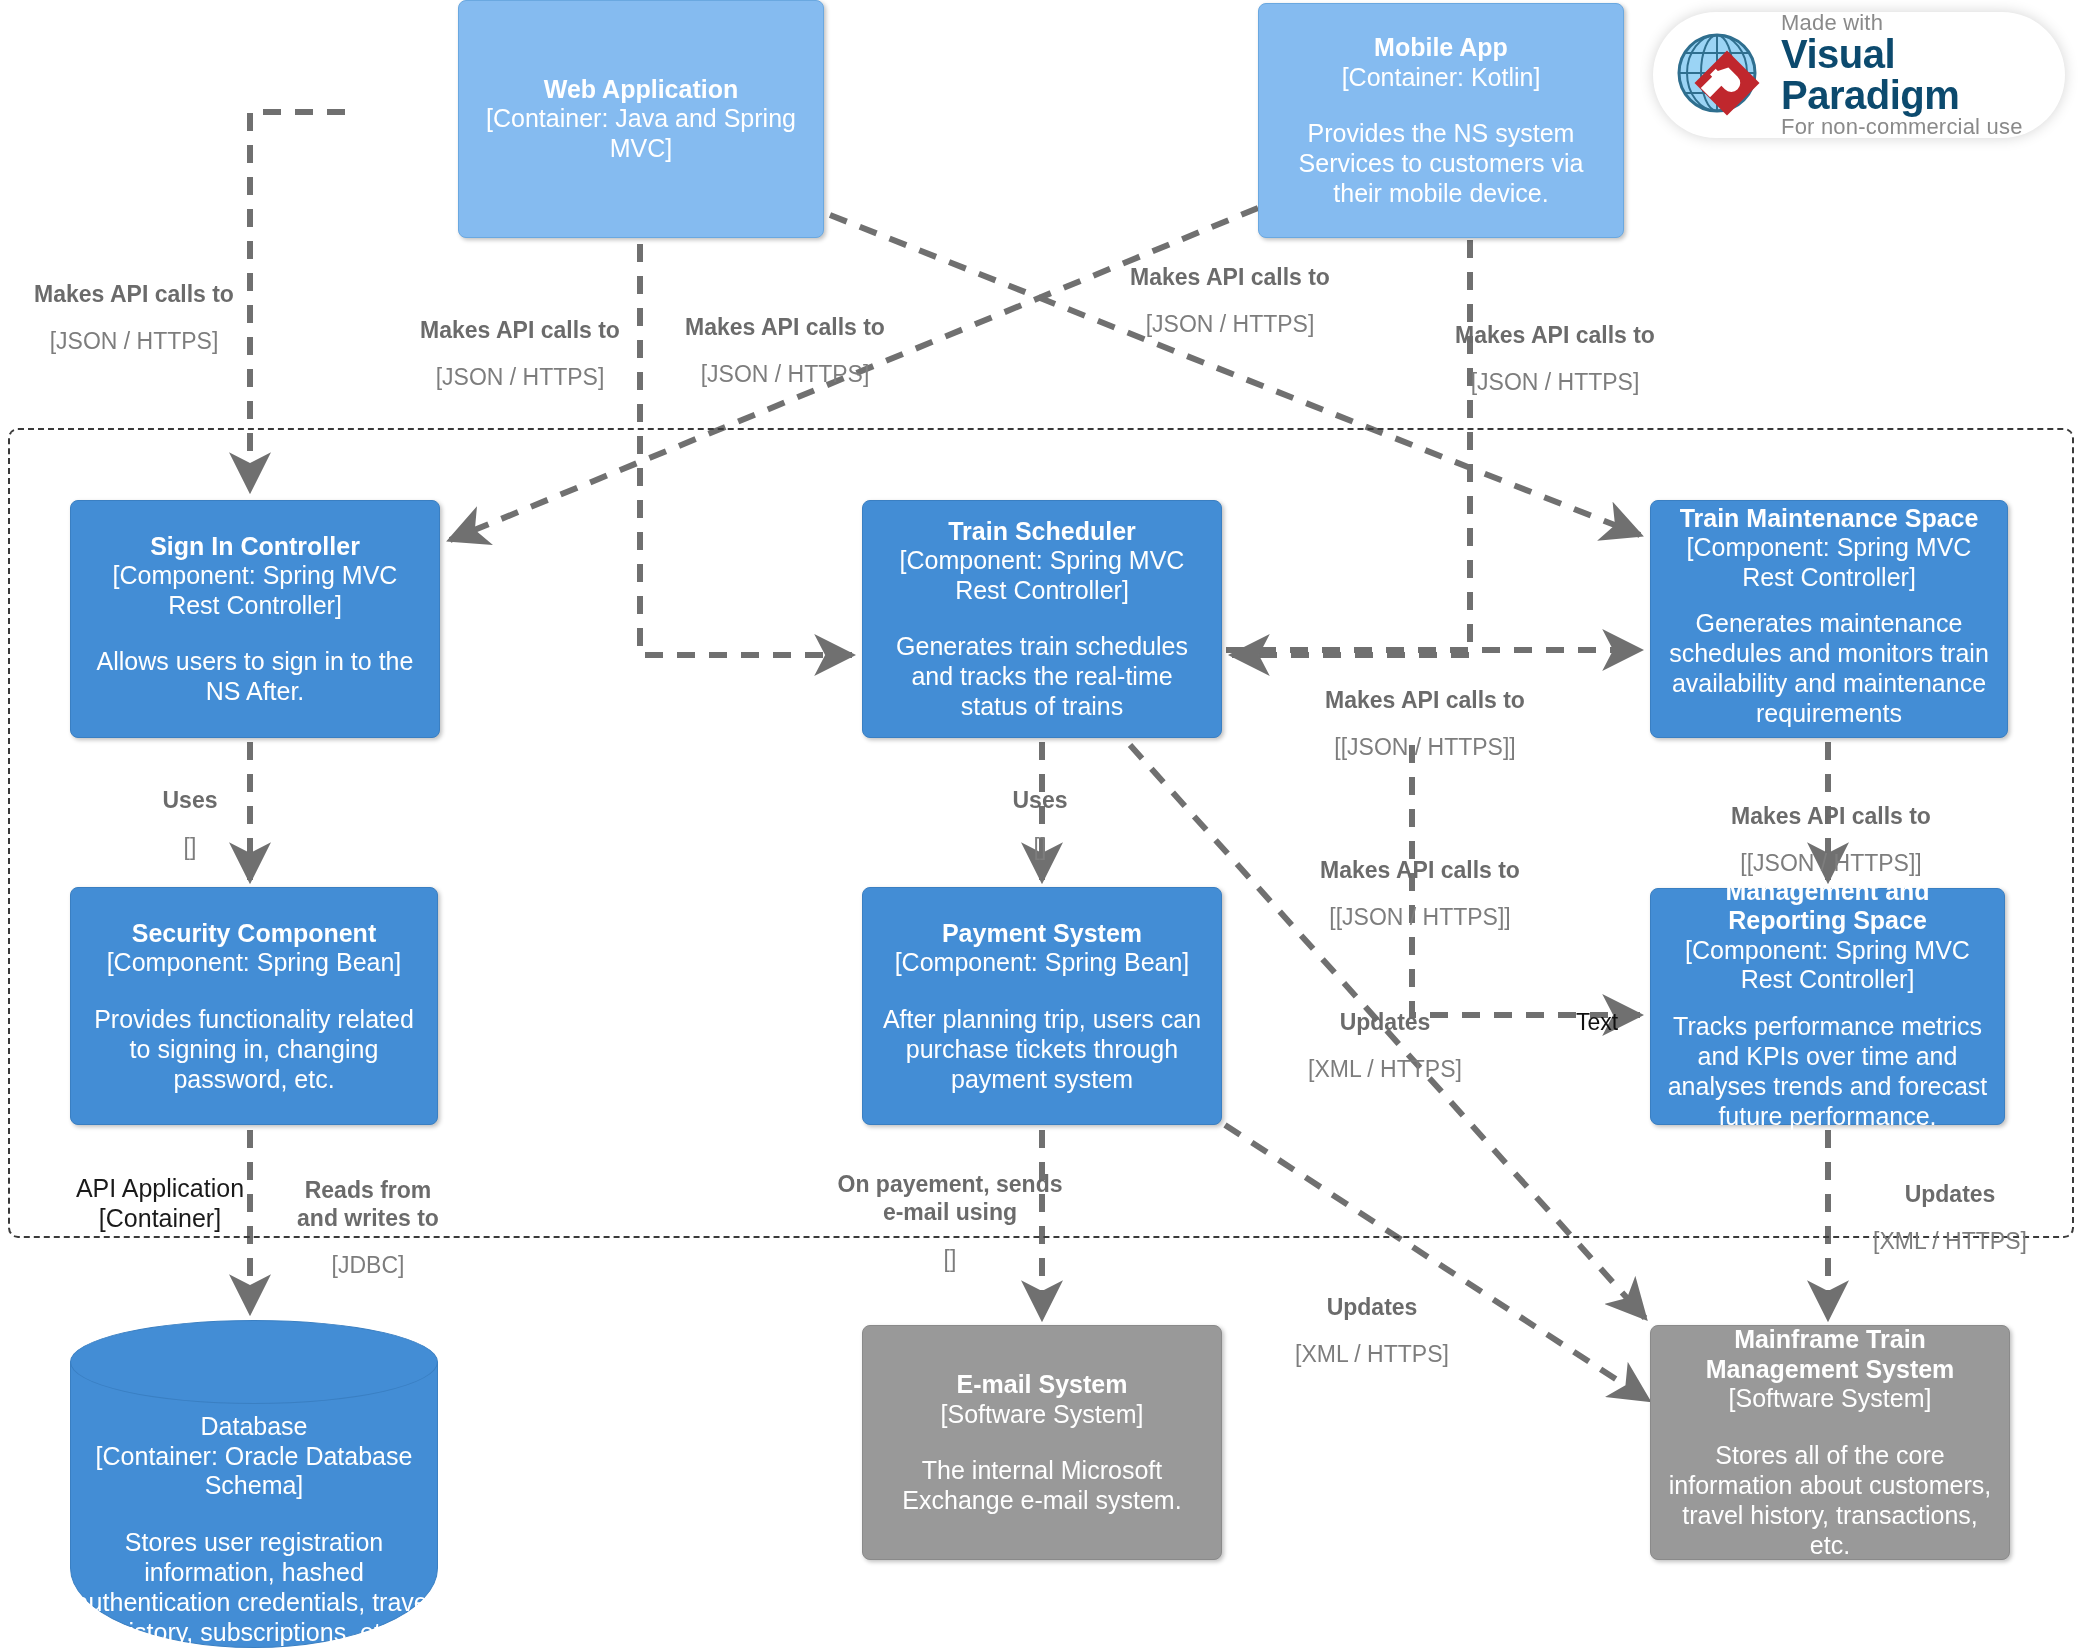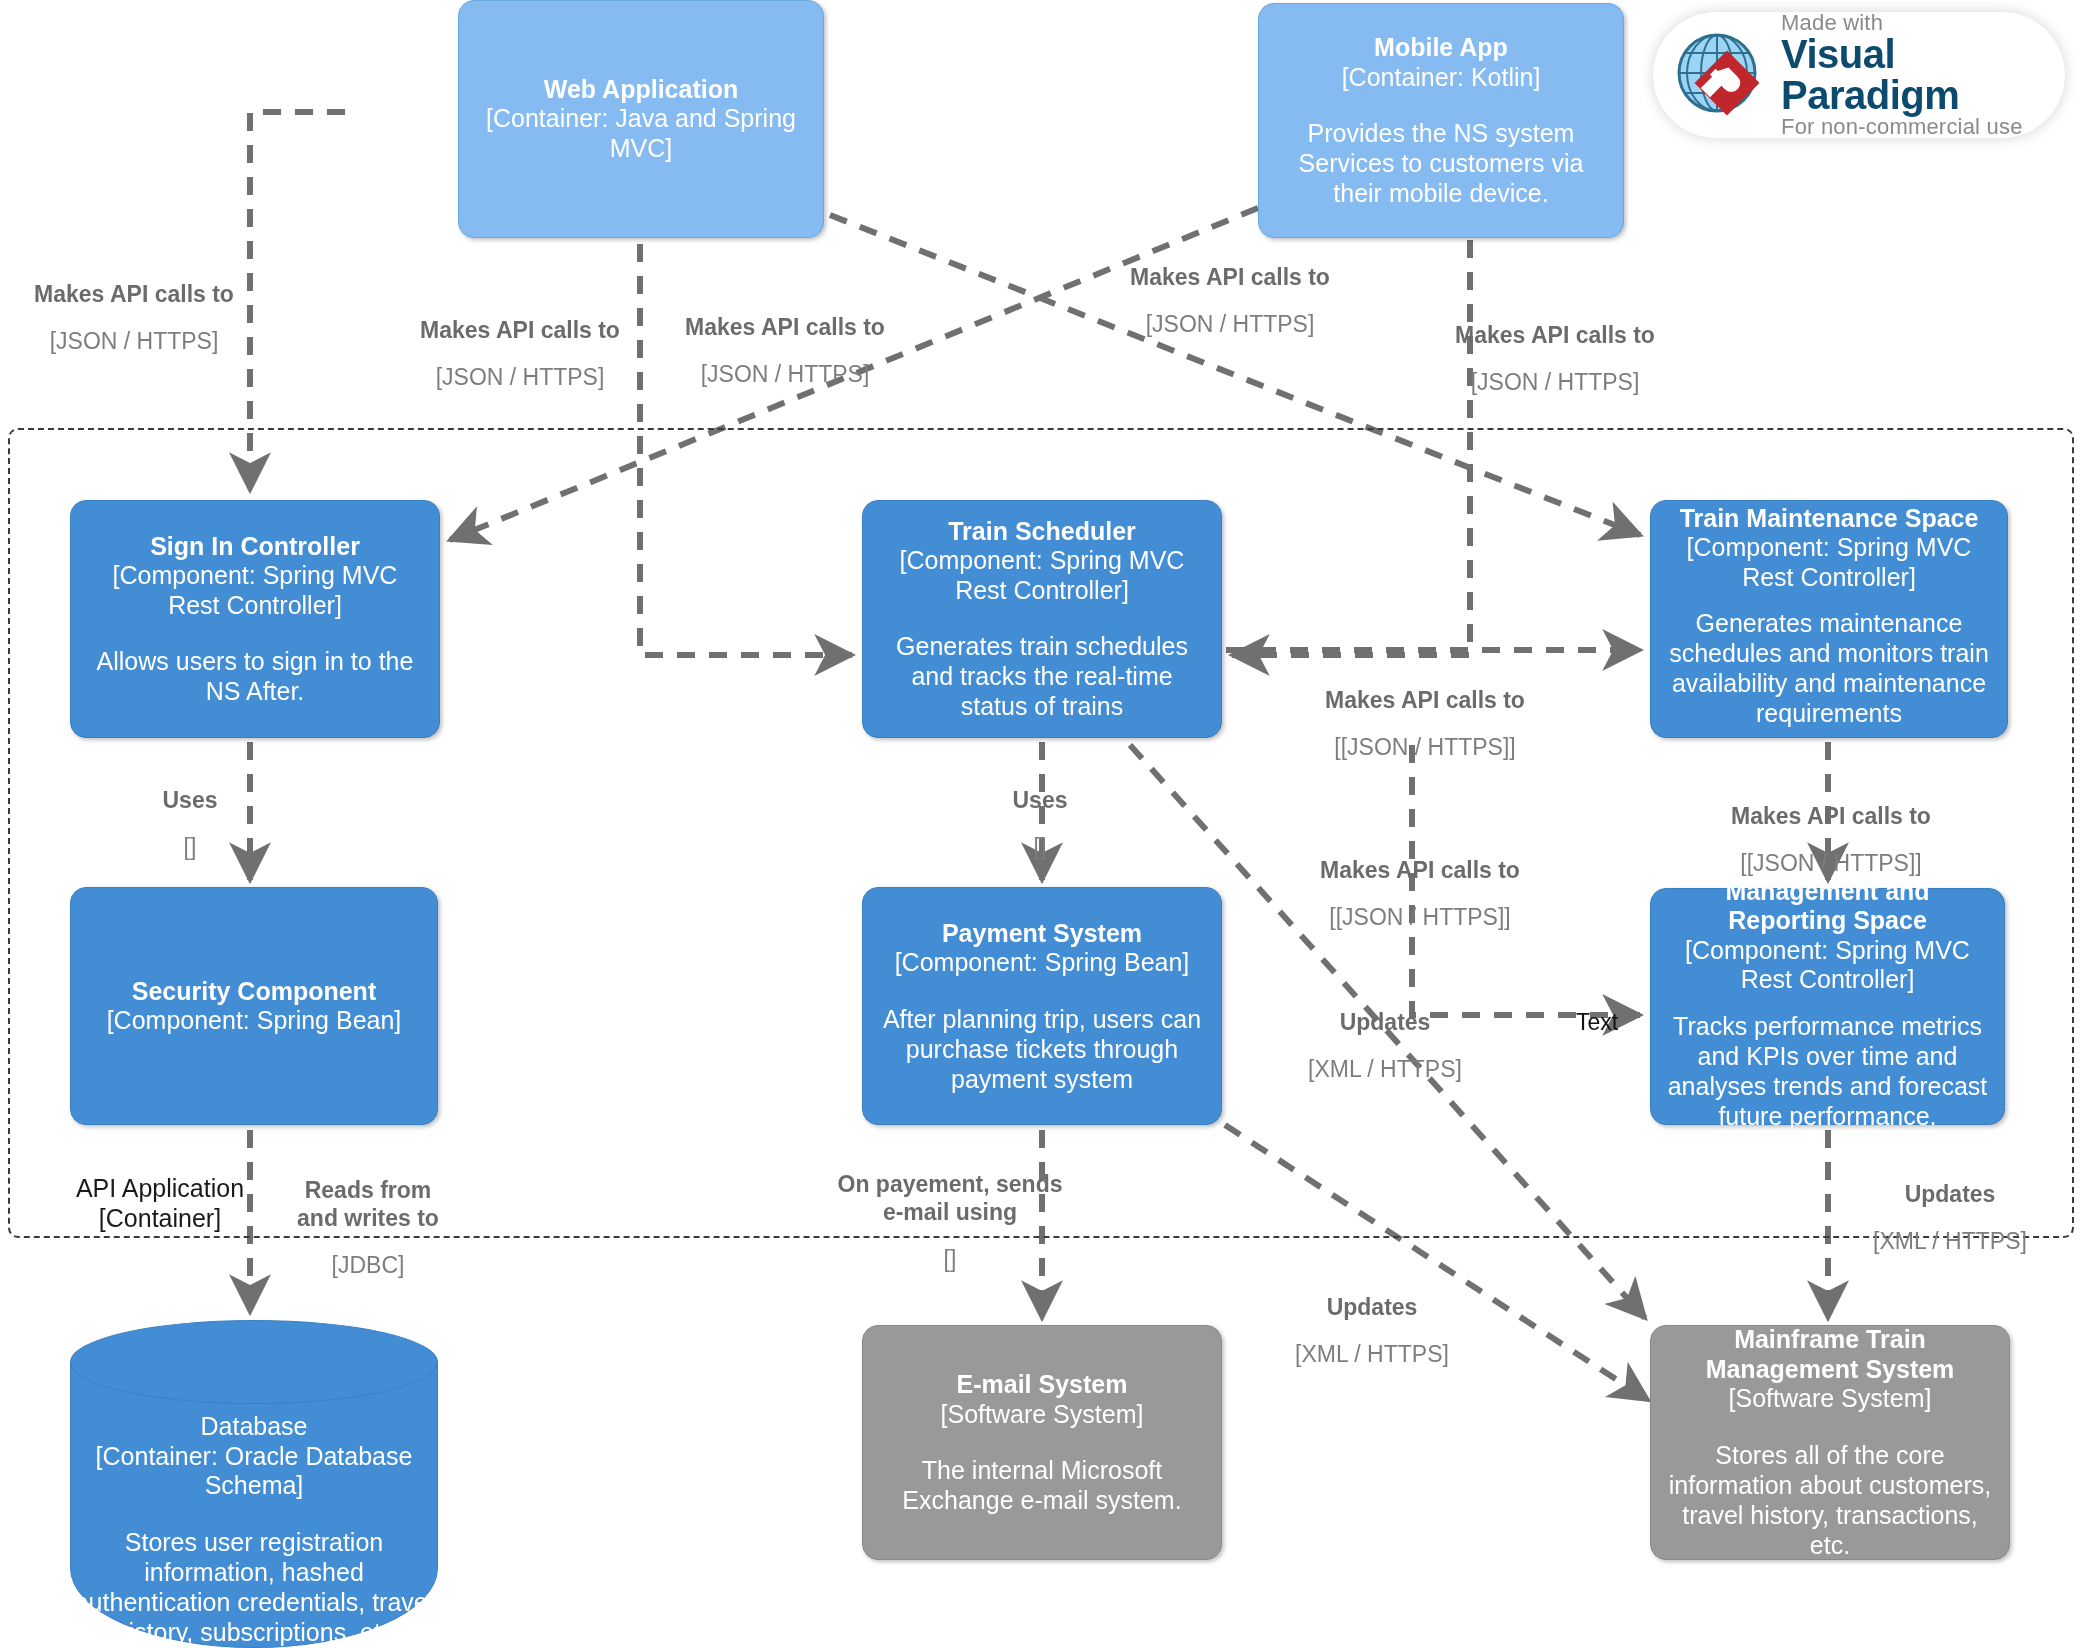--- a/index.html
+++ b/index.html
@@ -19,21 +19,21 @@
   #edges {
     position: absolute;
     left: 0; top: 0;
     width: 2082px; height: 1648px;
     pointer-events: none;
   }
 
   
   .node {
     position: absolute;
-    border-radius: 16px;
+    border-radius: 8px;
     color: #ffffff;
     text-align: center;
     padding: 14px 14px;
     display: flex;
     flex-direction: column;
     justify-content: center;
     align-items: center;
     box-shadow: 2px 2px 4px rgba(0,0,0,0.25);
     z-index: 3;
   }
@@ -222,20 +222,21 @@
 
   <div class="node component-node" style="left:1650px; top:500px; width:358px; height:238px; padding-top:8px;">
     <div class="n-title">Train Maintenance Space</div>
     <div class="n-tech">[Component: Spring MVC Rest Controller]</div>
     <div class="n-desc" style="margin-top:16px;">Generates maintenance schedules and monitors train availability and maintenance requirements</div>
   </div>
 
   <div class="node component-node" style="left:70px; top:887px; width:368px; height:238px;">
     <div class="n-title">Security Component</div>
     <div class="n-tech">[Component: Spring Bean]</div>
+    <div class="n-desc">Provides functionality related to signing in, changing password, etc.</div>
   </div>
 
   <div class="node component-node" style="left:862px; top:887px; width:360px; height:238px;">
     <div class="n-title">Payment System</div>
     <div class="n-tech">[Component: Spring Bean]</div>
     <div class="n-desc">After planning trip, users can purchase tickets through payment system</div>
   </div>
 
   <div class="node component-node" style="left:1650px; top:888px; width:355px; height:237px; padding-top:8px;">
     <div class="n-title">Management and Reporting Space</div>

